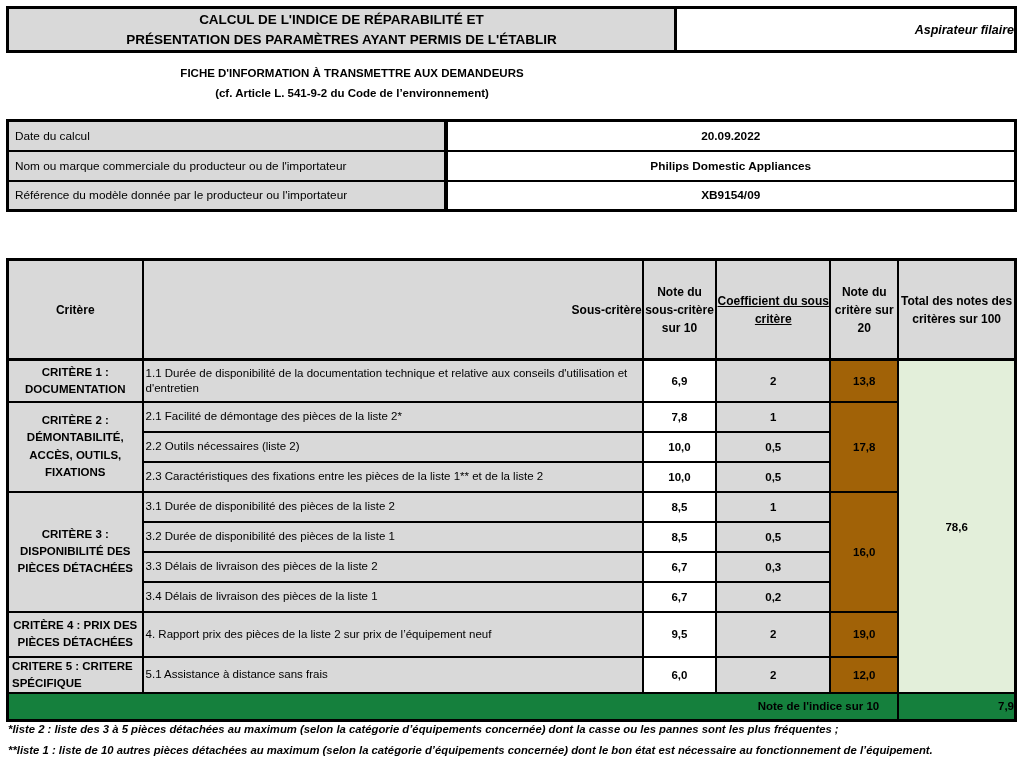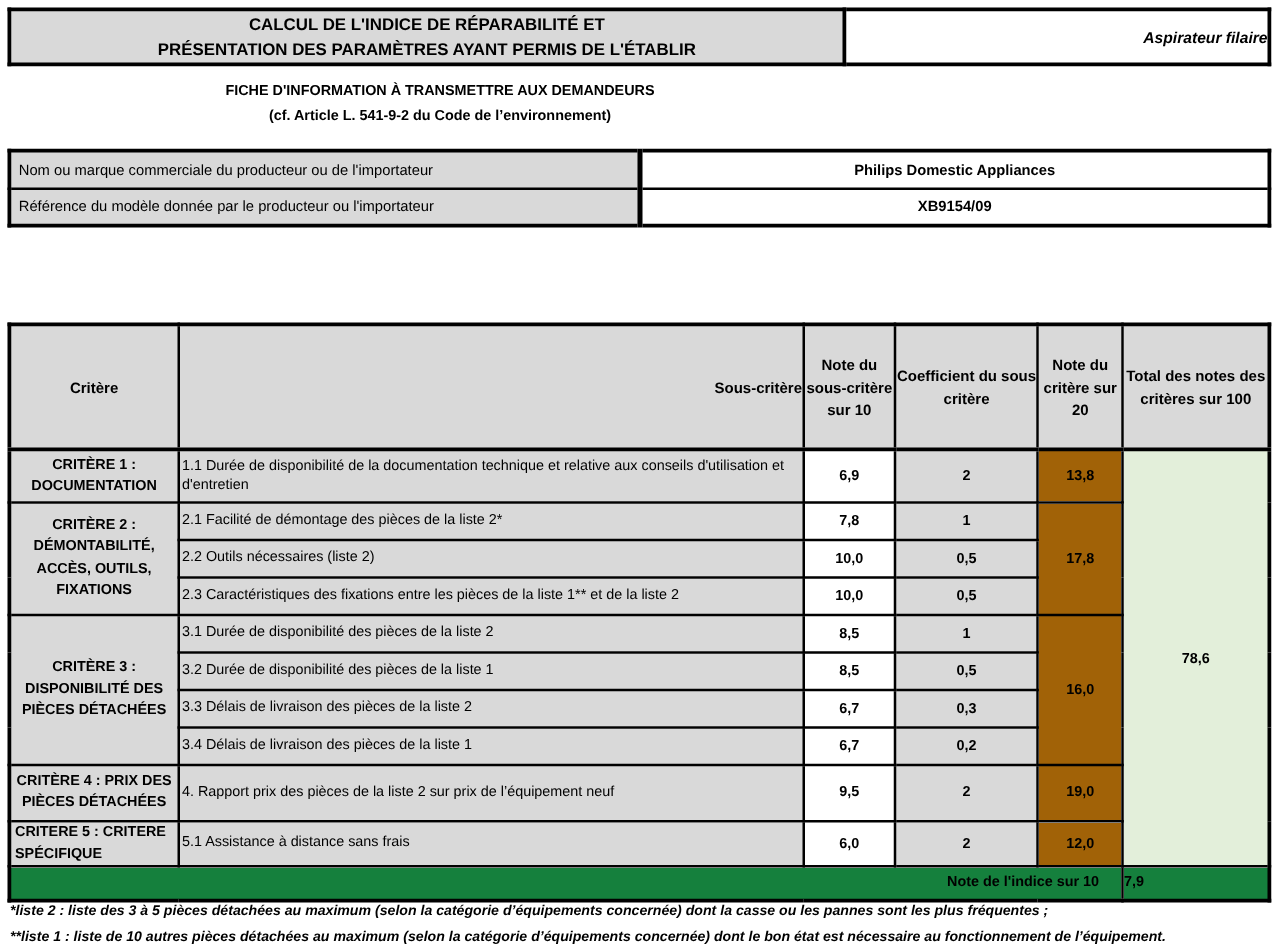--- a/index.html
+++ b/index.html
@@ -32,21 +32,21 @@
   td.crit { background:#d9d9d9; font-weight:bold; text-align:center; line-height:1.5; padding:0 2px; border-left:3px solid #000; }
   td.sub  { background:#d9d9d9; padding:2px 2px; line-height:1.3;margin-left:18px; }
   td.score{ background:#ffffff; font-weight:bold; text-align:center; }
   td.coef { background:#d9d9d9; font-weight:bold; text-align:center; }
   td.n20  { background:#a16207; font-weight:bold; text-align:center; border-left:3px solid #000; border-right:3px solid #000; }
   td.total{ background:#e3efda; font-weight:bold; text-align:center; vertical-align:middle; border-left:3px solid #000; border-right:3px solid #000; }
   tr.gstart td { border-top:3px solid #000; }
   tr.r42 td { height:42px; } tr.r30 td { height:30px; } tr.r45 td { height:45px; } tr.r34 td { height:34px; }
   tr.index-row td { background:#15803d; border-top:4px solid #000; height:27px; font-weight:bold; font-size:17px; }
   td.index-label { text-align:right; padding-right:18px; }
-  td.index-value { text-align:left; border-left:4px solid #000; }
+  td.index-value { text-align:right; border-left:4px solid #000; }
 
   
   .footnote { position:absolute; left:8px; width:1010px; font-weight:bold; font-style:italic; font-size:11.3px; }
   #footnote-1 { top:723px; }
   #footnote-2 { top:744px; }
 </style>
 </head>
 <body>
 
 <div id="page">
@@ -63,38 +63,42 @@
   </tbody>
     </table>
 
   <div id="subtitle">
     <div>FICHE D'INFORMATION À TRANSMETTRE AUX DEMANDEURS</div>
     <div>(cf. Article L. 541-9-2 du Code de l’environnement)</div>
   </div>
 
   <table id="info-table">
     <tbody>
+        <tr>
+      <td class="ilabel" style="width:438px;">Date du calcul</td>
+      <td class="ivalue">20.09.2022</td>
+    </tr>
     <tr>
       <td class="ilabel">Nom ou marque commerciale du producteur ou de l'importateur</td>
       <td class="ivalue">Philips Domestic Appliances</td>
     </tr>
     <tr>
       <td class="ilabel">Référence du modèle donnée par le producteur ou l'importateur</td>
       <td class="ivalue">XB9154/09</td>
     </tr>
   </tbody>
     </table>
 
   <table id="score-table">
     <tbody>
         <tr>
       <td class="hdr" style="width:121px;">Critère</td>
       <td class="hdr" style="width:448px;text-align:right;">Sous-critère</td>
       <td class="hdr" style="width:66px;">Note du sous-critère sur 10</td>
-      <td class="hdr" style="width:102px;">Coefficient du sous critère</td>
+      <td class="hdr" style="width:102px;text-decoration:underline;">Coefficient du sous critère</td>
       <td class="hdr" style="width:61px;">Note du critère sur 20</td>
       <td class="hdr" style="width:105px;">Total des notes des critères sur 100</td>
     </tr>
 
     <tr class="gstart r42">
       <td class="crit">CRITÈRE 1 : DOCUMENTATION</td>
       <td class="sub">1.1 Durée de disponibilité de la documentation technique et relative aux conseils d'utilisation et d'entretien</td>
       <td class="score">6,9</td>
       <td class="coef">2</td>
       <td class="n20">13,8</td>

